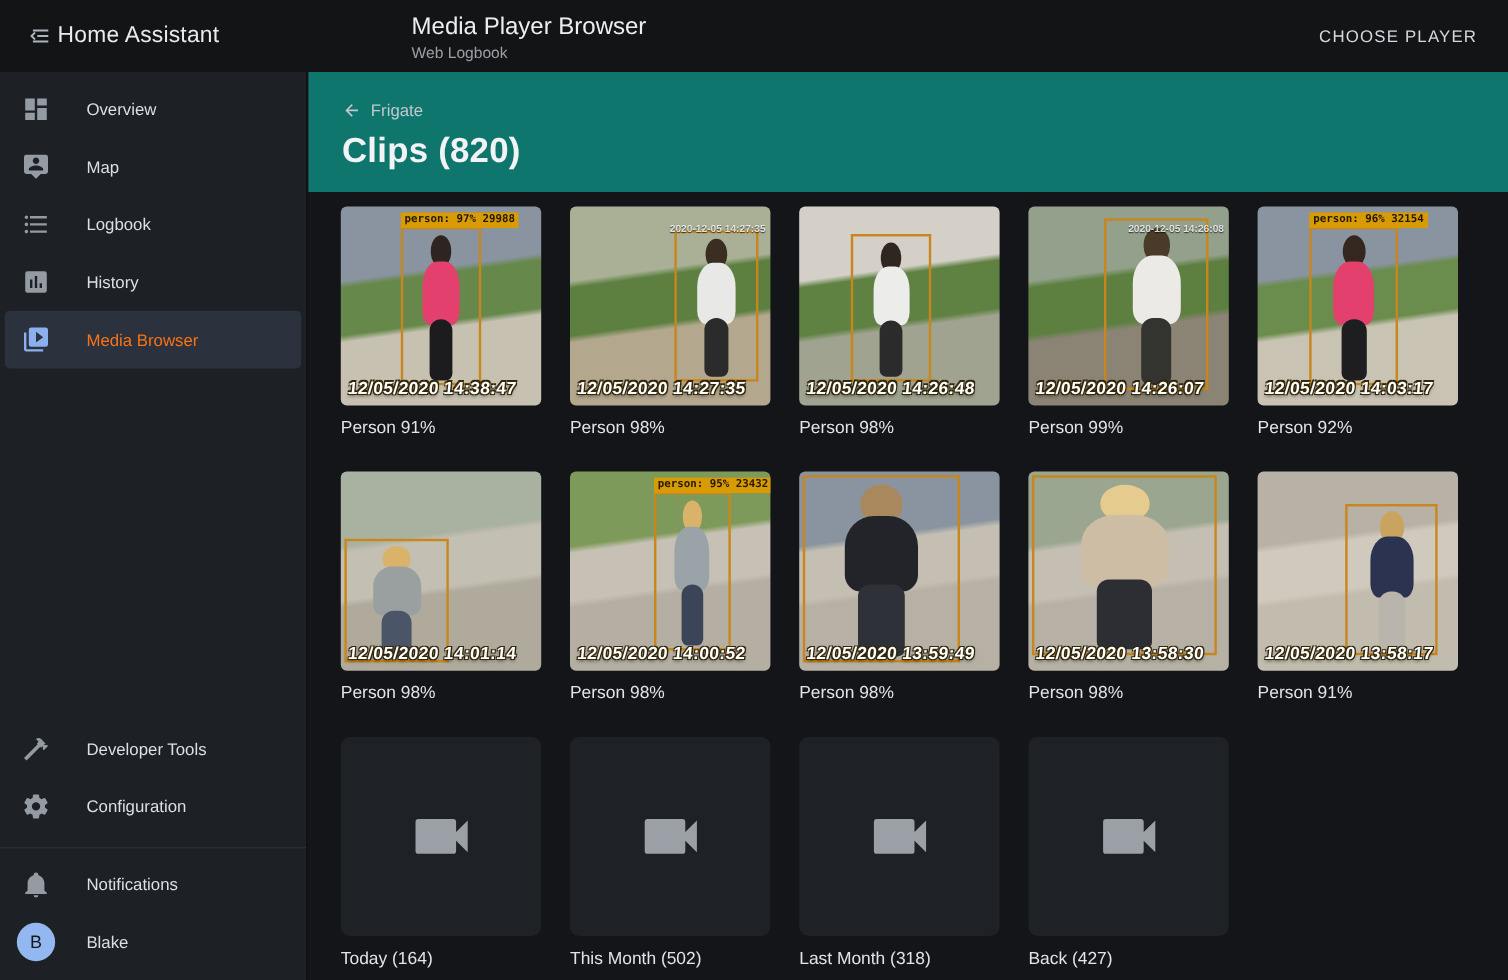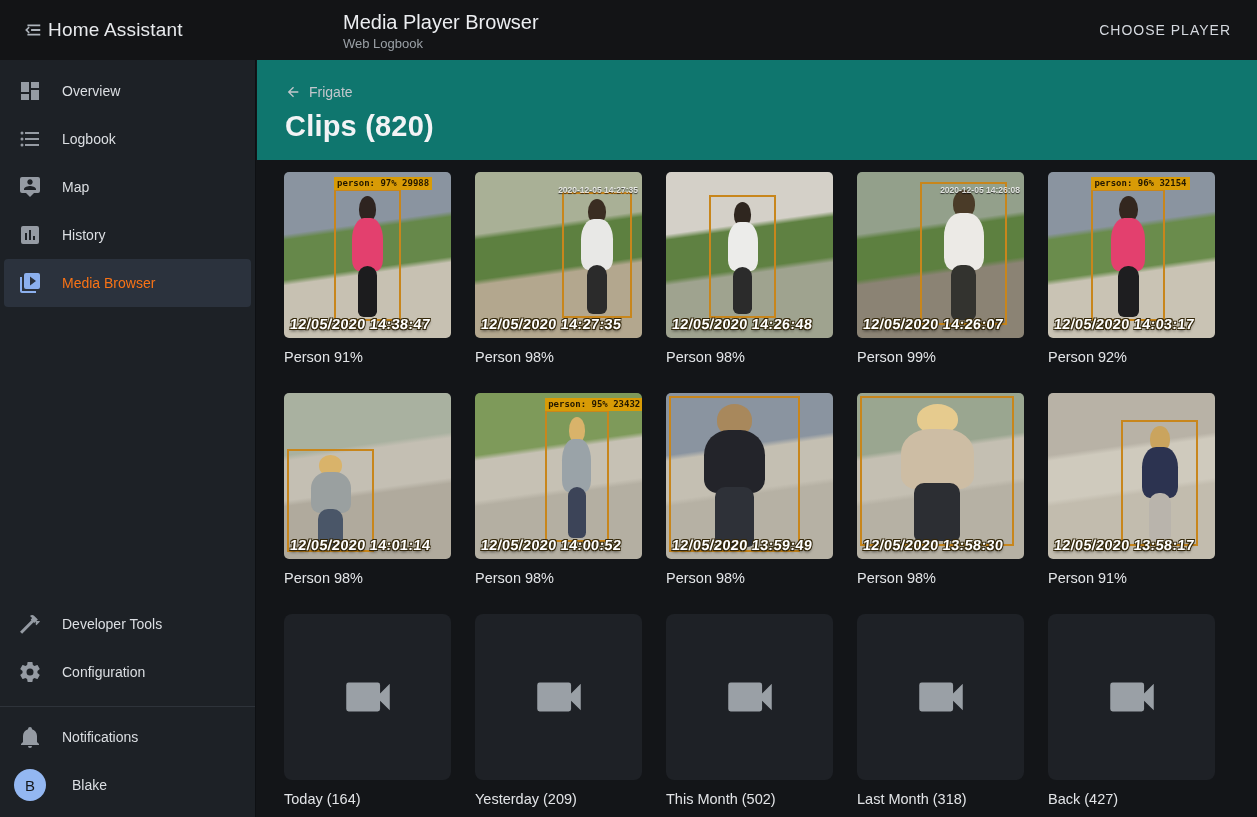--- a/index.html
+++ b/index.html
@@ -19,21 +19,21 @@
   .page-subtitle { color:#9aa0a6; font-size:13px; margin-top:2px; }
   .choose-player { background:none; border:none; color:#d5d9df; font-family:inherit;
                    font-size:14px; font-weight:500; letter-spacing:1px; margin-right:18px;
                    padding:8px 8px; cursor:pointer; white-space:nowrap; }
 
   
   .sidebar { position:absolute; left:0; top:60px; width:256px; height:757px; background:#1d2126;
              border-right:1px solid #0e1013; display:flex; flex-direction:column; z-index:20; }
   .sidebar-main { padding-top:7px; }
   .nav-item { height:48px; margin:0 4px; border-radius:4px; display:flex; align-items:center;
-              gap:20px; padding-left:14px; cursor:pointer; }
+              gap:30px; padding-left:14px; cursor:pointer; }
   .nav-item.active { background:#2b323d; }
   .nav-icon { width:24px; height:24px; flex:none; display:flex; }
   .nav-icon svg { width:24px; height:24px; fill:#959ba3; }
   .nav-label { color:#dcdfe3; font-size:14px; font-weight:500; }
   .nav-item.active .nav-icon svg { fill:#8cb0ee; }
   .nav-item.active .nav-label { color:#f97316; }
   .sidebar-spacer { flex:1; }
   .sidebar-divider { height:1px; background:#2e333a; margin:10px 0 6px 0; }
   .avatar { width:32px; height:32px; border-radius:50%; background:#93b7f1; color:#14171b;
             font-size:15px; font-weight:500; display:flex; align-items:center; justify-content:center;
@@ -100,32 +100,32 @@
     <span class="nav-icon">
           <svg viewBox="0 0 24 24">
             <path d="M13,3V9H21V3M13,21H21V11H13M3,21H11V15H3M3,13H11V3H3V13Z"></path>
           </svg>
         </span>
     <span class="nav-label">Overview</span>
   </div>
       <div class="nav-item">
     <span class="nav-icon">
           <svg viewBox="0 0 24 24">
+            <path d="M20,2H4A2,2 0 0,0 2,4V16A2,2 0 0,0 4,18H8L12,22L16,18H20A2,2 0 0,0 22,16V4A2,2 0 0,0 20,2M12,4.3C13.5,4.3 14.7,5.5 14.7,7C14.7,8.5 13.5,9.7 12,9.7C10.5,9.7 9.3,8.5 9.3,7C9.3,5.5 10.5,4.3 12,4.3M18,15H6V14.1C6,12.1 10,11 12,11C14,11 18,12.1 18,14.1V15Z"></path>
+          </svg>
+        </span>
+    <span class="nav-label">Map</span>
+  </div>
+      <div class="nav-item">
+    <span class="nav-icon">
+          <svg viewBox="0 0 24 24">
             <path d="M7,5H21V7H7V5M7,13V11H21V13H7M4,4.5A1.5,1.5 0 0,1 5.5,6A1.5,1.5 0 0,1 4,7.5A1.5,1.5 0 0,1 2.5,6A1.5,1.5 0 0,1 4,4.5M4,10.5A1.5,1.5 0 0,1 5.5,12A1.5,1.5 0 0,1 4,13.5A1.5,1.5 0 0,1 2.5,12A1.5,1.5 0 0,1 4,10.5M7,19V17H21V19H7M4,16.5A1.5,1.5 0 0,1 5.5,18A1.5,1.5 0 0,1 4,19.5A1.5,1.5 0 0,1 2.5,18A1.5,1.5 0 0,1 4,16.5Z"></path>
           </svg>
         </span>
     <span class="nav-label">Logbook</span>
-  </div>
-      <div class="nav-item">
-    <span class="nav-icon">
-          <svg viewBox="0 0 24 24">
-            <path d="M20,2H4A2,2 0 0,0 2,4V16A2,2 0 0,0 4,18H8L12,22L16,18H20A2,2 0 0,0 22,16V4A2,2 0 0,0 20,2M12,4.3C13.5,4.3 14.7,5.5 14.7,7C14.7,8.5 13.5,9.7 12,9.7C10.5,9.7 9.3,8.5 9.3,7C9.3,5.5 10.5,4.3 12,4.3M18,15H6V14.1C6,12.1 10,11 12,11C14,11 18,12.1 18,14.1V15Z"></path>
-          </svg>
-        </span>
-    <span class="nav-label">Map</span>
   </div>
       <div class="nav-item">
     <span class="nav-icon">
           <svg viewBox="0 0 24 24">
             <path d="M19,3H5A2,2 0 0,0 3,5V19A2,2 0 0,0 5,21H19A2,2 0 0,0 21,19V5A2,2 0 0,0 19,3M9,17H7V10H9V17M13,17H11V7H13V17M17,17H15V13H17V17Z"></path>
           </svg>
         </span>
     <span class="nav-label">History</span>
   </div>
       <div class="nav-item active">
@@ -339,40 +339,32 @@
       </svg>
     </div>
     <div class="caption">Today (164)</div>
   </div>
       <div class="card">
     <div class="folder-thumb">
       <svg viewBox="0 0 24 24">
         <path d="M17,10.5V7A1,1 0 0,0 16,6H4A1,1 0 0,0 3,7V17A1,1 0 0,0 4,18H16A1,1 0 0,0 17,17V13.5L21,17.5V6.5L17,10.5Z"></path>
       </svg>
     </div>
-    <div class="caption">Yesterday (209)</div>
+    <div class="caption">This Month (502)</div>
   </div>
       <div class="card">
     <div class="folder-thumb">
       <svg viewBox="0 0 24 24">
         <path d="M17,10.5V7A1,1 0 0,0 16,6H4A1,1 0 0,0 3,7V17A1,1 0 0,0 4,18H16A1,1 0 0,0 17,17V13.5L21,17.5V6.5L17,10.5Z"></path>
       </svg>
     </div>
-    <div class="caption">This Month (502)</div>
+    <div class="caption">Last Month (318)</div>
   </div>
       <div class="card">
     <div class="folder-thumb">
       <svg viewBox="0 0 24 24">
         <path d="M17,10.5V7A1,1 0 0,0 16,6H4A1,1 0 0,0 3,7V17A1,1 0 0,0 4,18H16A1,1 0 0,0 17,17V13.5L21,17.5V6.5L17,10.5Z"></path>
       </svg>
     </div>
-    <div class="caption">Last Month (318)</div>
-  </div>
-      <div class="card">
-    <div class="folder-thumb">
-      <svg viewBox="0 0 24 24">
-        <path d="M17,10.5V7A1,1 0 0,0 16,6H4A1,1 0 0,0 3,7V17A1,1 0 0,0 4,18H16A1,1 0 0,0 17,17V13.5L21,17.5V6.5L17,10.5Z"></path>
-      </svg>
-    </div>
     <div class="caption">Back (427)</div>
   </div>
     </div>
 </main>
 
 </body></html>

